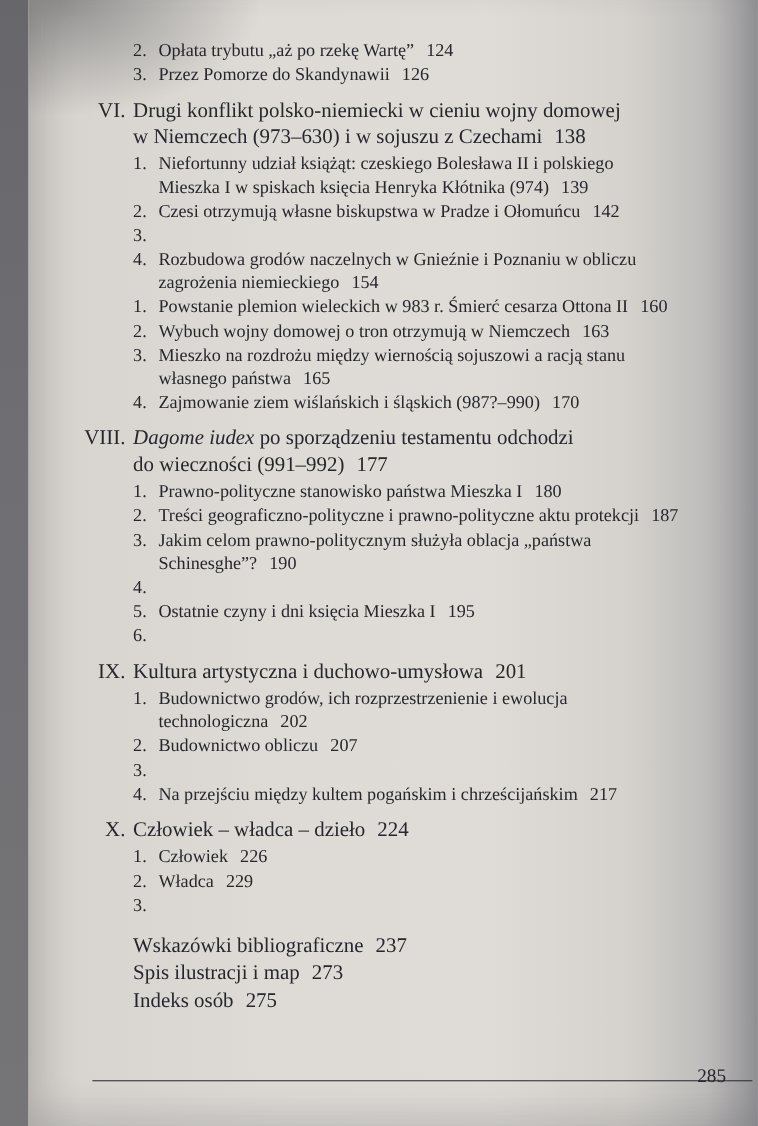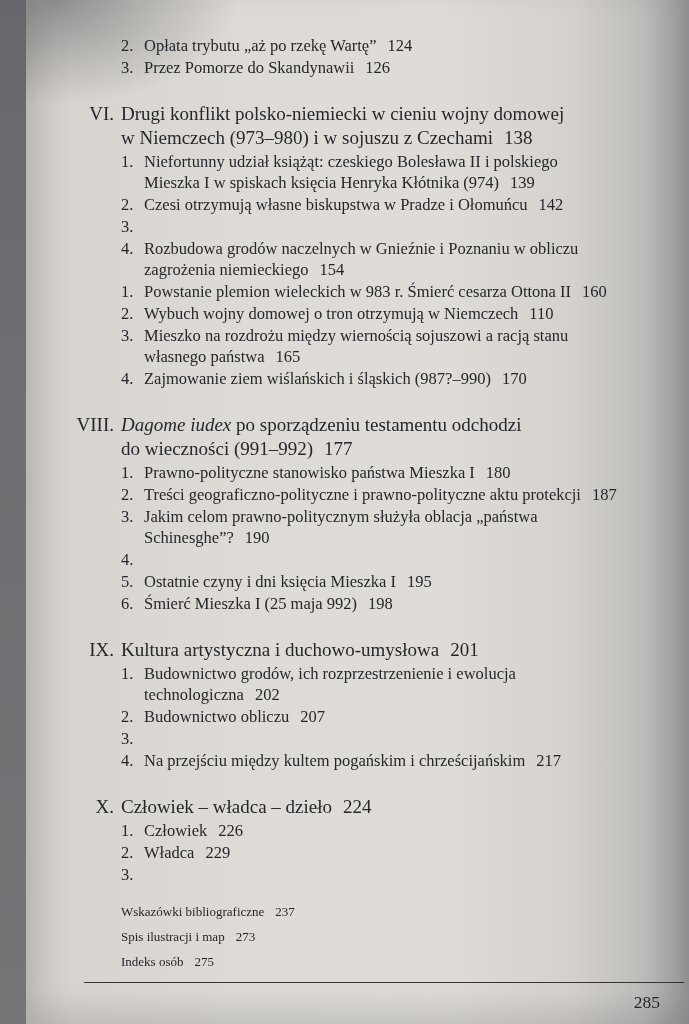--- a/index.html
+++ b/index.html
@@ -43,24 +43,24 @@
   .entry {
     display: flex;
     align-items: flex-start;
     font-size: 16.5px;
     line-height: 21px;
     margin-top: 1px;
   }
   .entry.chapter {
     font-size: 19px;
     line-height: 24px;
-    margin-top: 24px;
+    margin-top: 11px;
   }
   .entry.back {
-    font-size: 13px;
+    font-size: 19px;
     line-height: 24px;
     padding-left: 47px;
   }
   .entry.back.gap {
     margin-top: 15px;
   }
   .entry.item {
     padding-left: 47px;
   }
   .num {
@@ -83,21 +83,21 @@
   .footer-rule {
     position: absolute;
     left: 58px;
     top: 982px;
     width: 600px;
     border-top: 1.5px solid #33333a;
   }
   .page-number {
     position: absolute;
     left: 48px;
-    top: 992px;
+    top: 968px;
     width: 586px;
     text-align: right;
     font-size: 17.5px;
     color: #26262c;
   }
 </style>
 </head>
 <body>
 
 <div class="page">
@@ -106,21 +106,21 @@
         <span class="num">2.</span>
         <span class="txt"><span>Opłata trybutu „aż po rzekę Wartę”</span><em></em><span></span><span class="pg">124</span></span>
       </div>
       <div class="entry item">
         <span class="num">3.</span>
         <span class="txt"><span>Przez Pomorze do Skandynawii</span><em></em><span></span><span class="pg">126</span></span>
       </div>
       <div class="entry chapter">
         <span class="num">VI.</span>
         <span class="txt"><span>Drugi konflikt polsko-niemiecki w cieniu wojny domowej
-w Niemczech (973–980) i w sojuszu z Czechami</span><em></em><span></span><span class="pg">138</span></span>
+w Niemczech (973–630) i w sojuszu z Czechami</span><em></em><span></span><span class="pg">138</span></span>
       </div>
       <div class="entry item">
         <span class="num">1.</span>
         <span class="txt"><span>Niefortunny udział książąt: czeskiego Bolesława II i polskiego
 Mieszka I w spiskach księcia Henryka Kłótnika (974)</span><em></em><span></span><span class="pg">139</span></span>
       </div>
       <div class="entry item">
         <span class="num">2.</span>
         <span class="txt"><span>Czesi otrzymują własne biskupstwa w Pradze i Ołomuńcu</span><em></em><span></span><span class="pg">142</span></span>
       </div>
@@ -131,21 +131,21 @@
         <span class="num">4.</span>
         <span class="txt"><span>Rozbudowa grodów naczelnych w Gnieźnie i Poznaniu w obliczu
 zagrożenia niemieckiego</span><em></em><span></span><span class="pg">154</span></span>
       </div>
       <div class="entry item">
         <span class="num">1.</span>
         <span class="txt"><span>Powstanie plemion wieleckich w 983 r. Śmierć cesarza Ottona II</span><em></em><span></span><span class="pg">160</span></span>
       </div>
       <div class="entry item">
         <span class="num">2.</span>
-        <span class="txt"><span>Wybuch wojny domowej o tron otrzymują w Niemczech</span><em></em><span></span><span class="pg">110</span></span>
+        <span class="txt"><span>Wybuch wojny domowej o tron otrzymują w Niemczech</span><em></em><span></span><span class="pg">163</span></span>
       </div>
       <div class="entry item">
         <span class="num">3.</span>
         <span class="txt"><span>Mieszko na rozdrożu między wiernością sojuszowi a racją stanu
 własnego państwa</span><em></em><span></span><span class="pg">165</span></span>
       </div>
       <div class="entry item">
         <span class="num">4.</span>
         <span class="txt"><span>Zajmowanie ziem wiślańskich i śląskich (987?–990)</span><em></em><span></span><span class="pg">170</span></span>
       </div>
@@ -169,21 +169,20 @@
       </div>
       <div class="entry item">
         <span class="num">4.</span>
       </div>
       <div class="entry item">
         <span class="num">5.</span>
         <span class="txt"><span>Ostatnie czyny i dni księcia Mieszka I</span><em></em><span></span><span class="pg">195</span></span>
       </div>
       <div class="entry item">
         <span class="num">6.</span>
-        <span class="txt"><span>Śmierć Mieszka I (25 maja 992)</span><em></em><span></span><span class="pg">198</span></span>
       </div>
       <div class="entry chapter">
         <span class="num">IX.</span>
         <span class="txt"><span>Kultura artystyczna i duchowo-umysłowa</span><em></em><span></span><span class="pg">201</span></span>
       </div>
       <div class="entry item">
         <span class="num">1.</span>
         <span class="txt"><span>Budownictwo grodów, ich rozprzestrzenienie i ewolucja
 technologiczna</span><em></em><span></span><span class="pg">202</span></span>
       </div>

